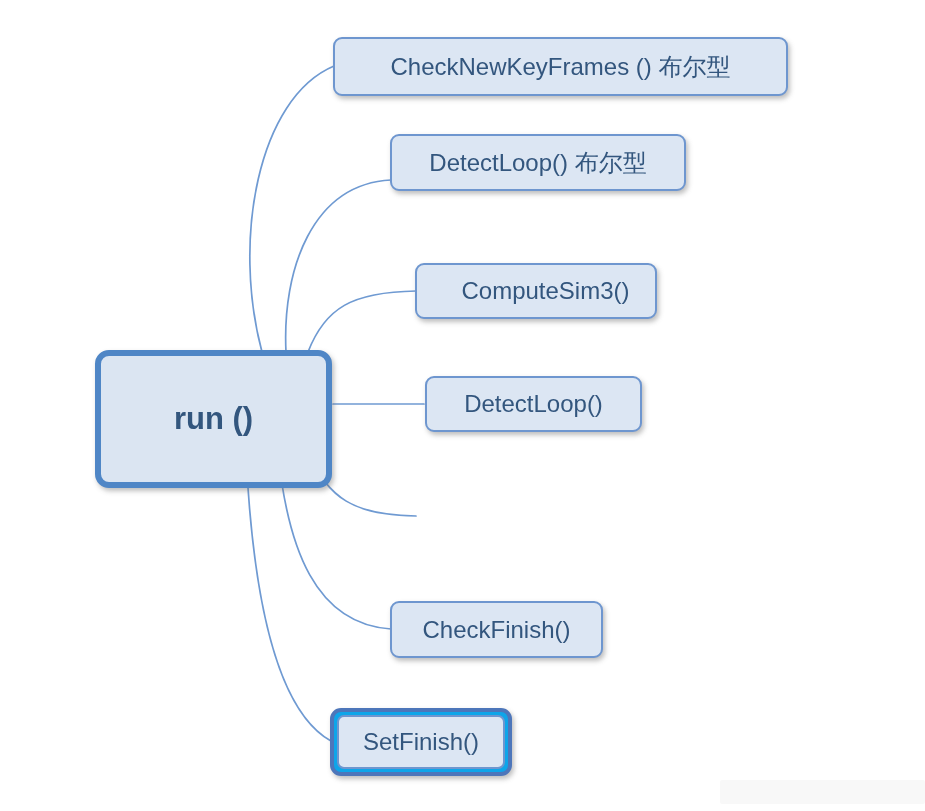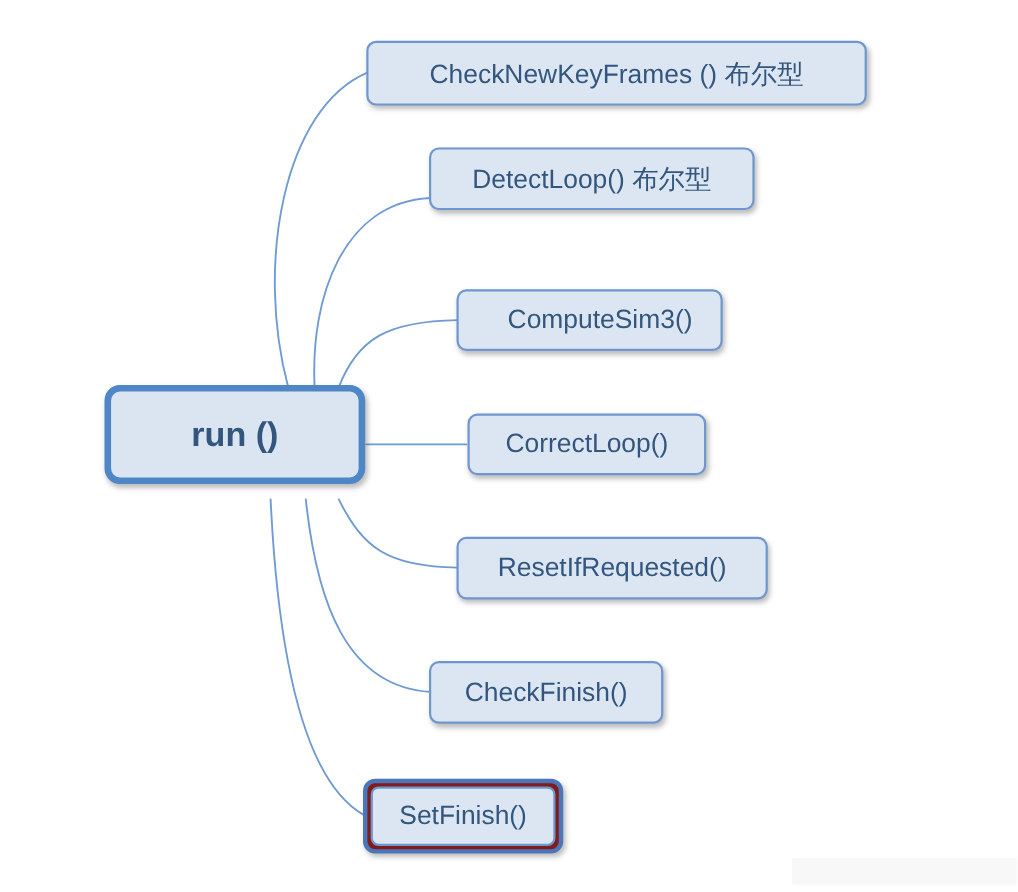--- a/index.html
+++ b/index.html
@@ -21,21 +21,21 @@
   .node-root{
     border:6px solid #4f86c6;
     border-radius:14px;
     background:#dbe5f2;
     font-size:31px;
     font-weight:bold;
     color:#33567e;
   }
   .node-selected-outer{
     position:absolute;
-    background:#7f1d1d;
+    background:#0ea5e9;
     border:4px solid #4d76ba;
     border-radius:11px;
     box-shadow:2px 3px 5px rgba(110,110,110,0.45);
     box-sizing:border-box;
     padding:3px;
   }
   .node-selected-inner{
     width:100%;height:100%;
     display:flex;align-items:center;justify-content:center;
     background:#dce6f3;
@@ -61,43 +61,40 @@
       <path d="M 262 352 C 232 240, 258 98, 334 66"></path>
       <path d="M 286 352 C 282 270, 312 184, 391 180"></path>
       <path d="M 308 352 C 325 308, 352 292, 416 291"></path>
       <path d="M 333 404 L 424 404"></path>
       <path d="M 308 454 C 330 498, 352 515, 416 516"></path>
       <path d="M 278 454 C 288 548, 315 624, 391 629"></path>
       <path d="M 246 454 C 252 580, 272 708, 331 741"></path>
     </g>
   </svg>
 
-  <div class="node node-root" style="left:95px;top:350px;width:237px;height:90px;">
+  <div class="node node-root" style="left:95px;top:350px;width:237px;height:138px;">
     <span>run ()</span>
   </div>
 
   <div class="node" style="left:333px;top:37px;width:455px;height:59px;align-items:center;">
     <span>CheckNewKeyFrames () 布尔型</span>
   </div>
 
   <div class="node" style="left:390px;top:134px;width:296px;height:57px;">
     <span>DetectLoop() 布尔型</span>
   </div>
 
   <div class="node" style="left:415px;top:263px;width:242px;height:56px;padding-left:19px;">
     <span>ComputeSim3()</span>
   </div>
 
   <div class="node" style="left:425px;top:376px;width:217px;height:56px;">
-    <span>CorrectLoop()</span>
+    <span>DetectLoop()</span>
   </div>
 
-  <div class="node" style="left:415px;top:488px;width:283px;height:57px;">
-    <span>ResetIfRequested()</span>
-  </div>
 
   <div class="node" style="left:390px;top:601px;width:213px;height:57px;">
     <span>CheckFinish()</span>
   </div>
 
   <div class="node-selected-outer" style="left:330px;top:708px;width:182px;height:68px;">
     <div class="node-selected-inner">
       <span>SetFinish()</span>
     </div>
   </div>

